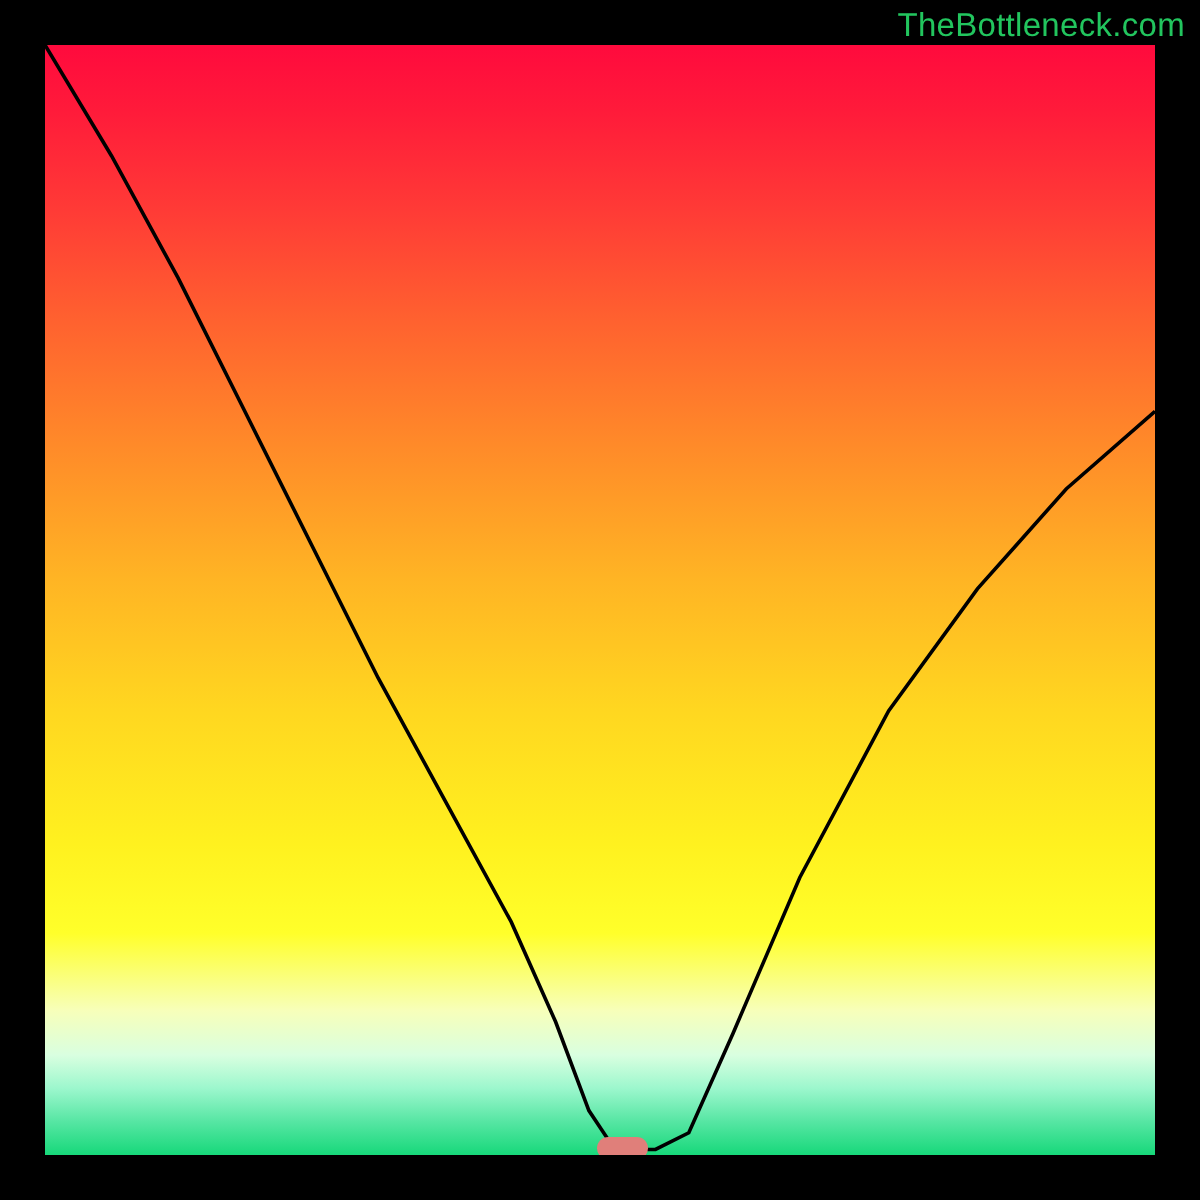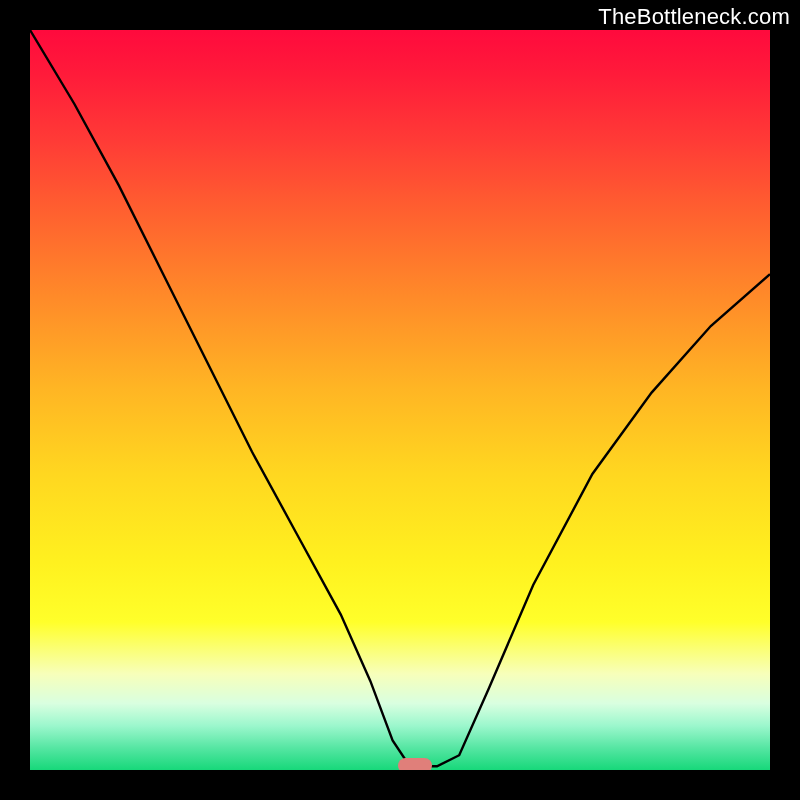--- a/index.html
+++ b/index.html
@@ -14,21 +14,21 @@
   .frame {
     position: relative;
     width: 800px;
     height: 800px;
     background: #000;
   }
   .watermark {
     position: absolute;
     top: 4px;
     right: 10px;
-    color: #ffffff;
+    color: #22c55e;
     font-size: 22px;
     font-weight: 500;
     letter-spacing: 0.2px;
     z-index: 10;
   }
   .plot-area {
     position: absolute;
     left: 30px;
     top: 30px;
     width: 740px;

